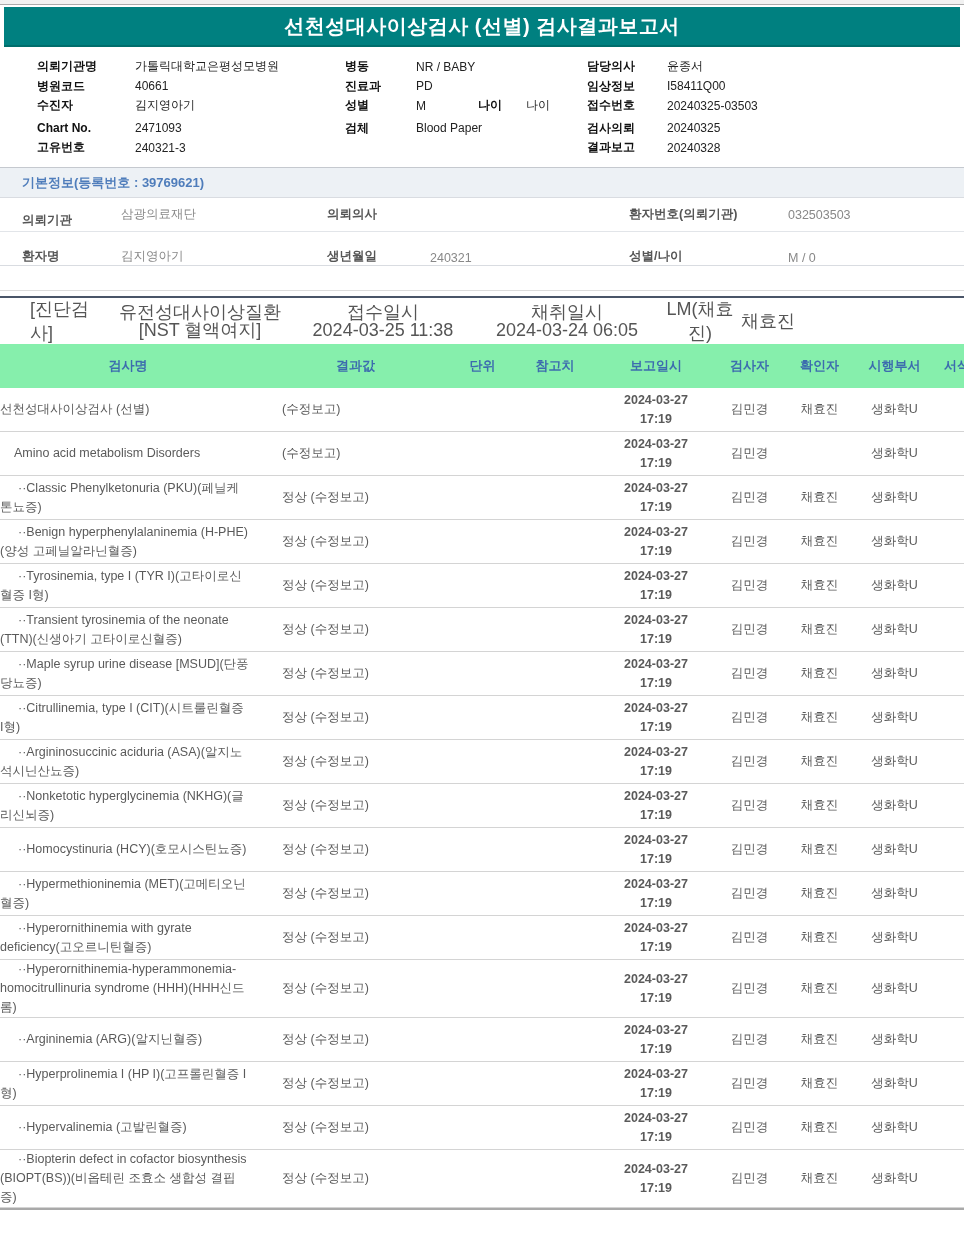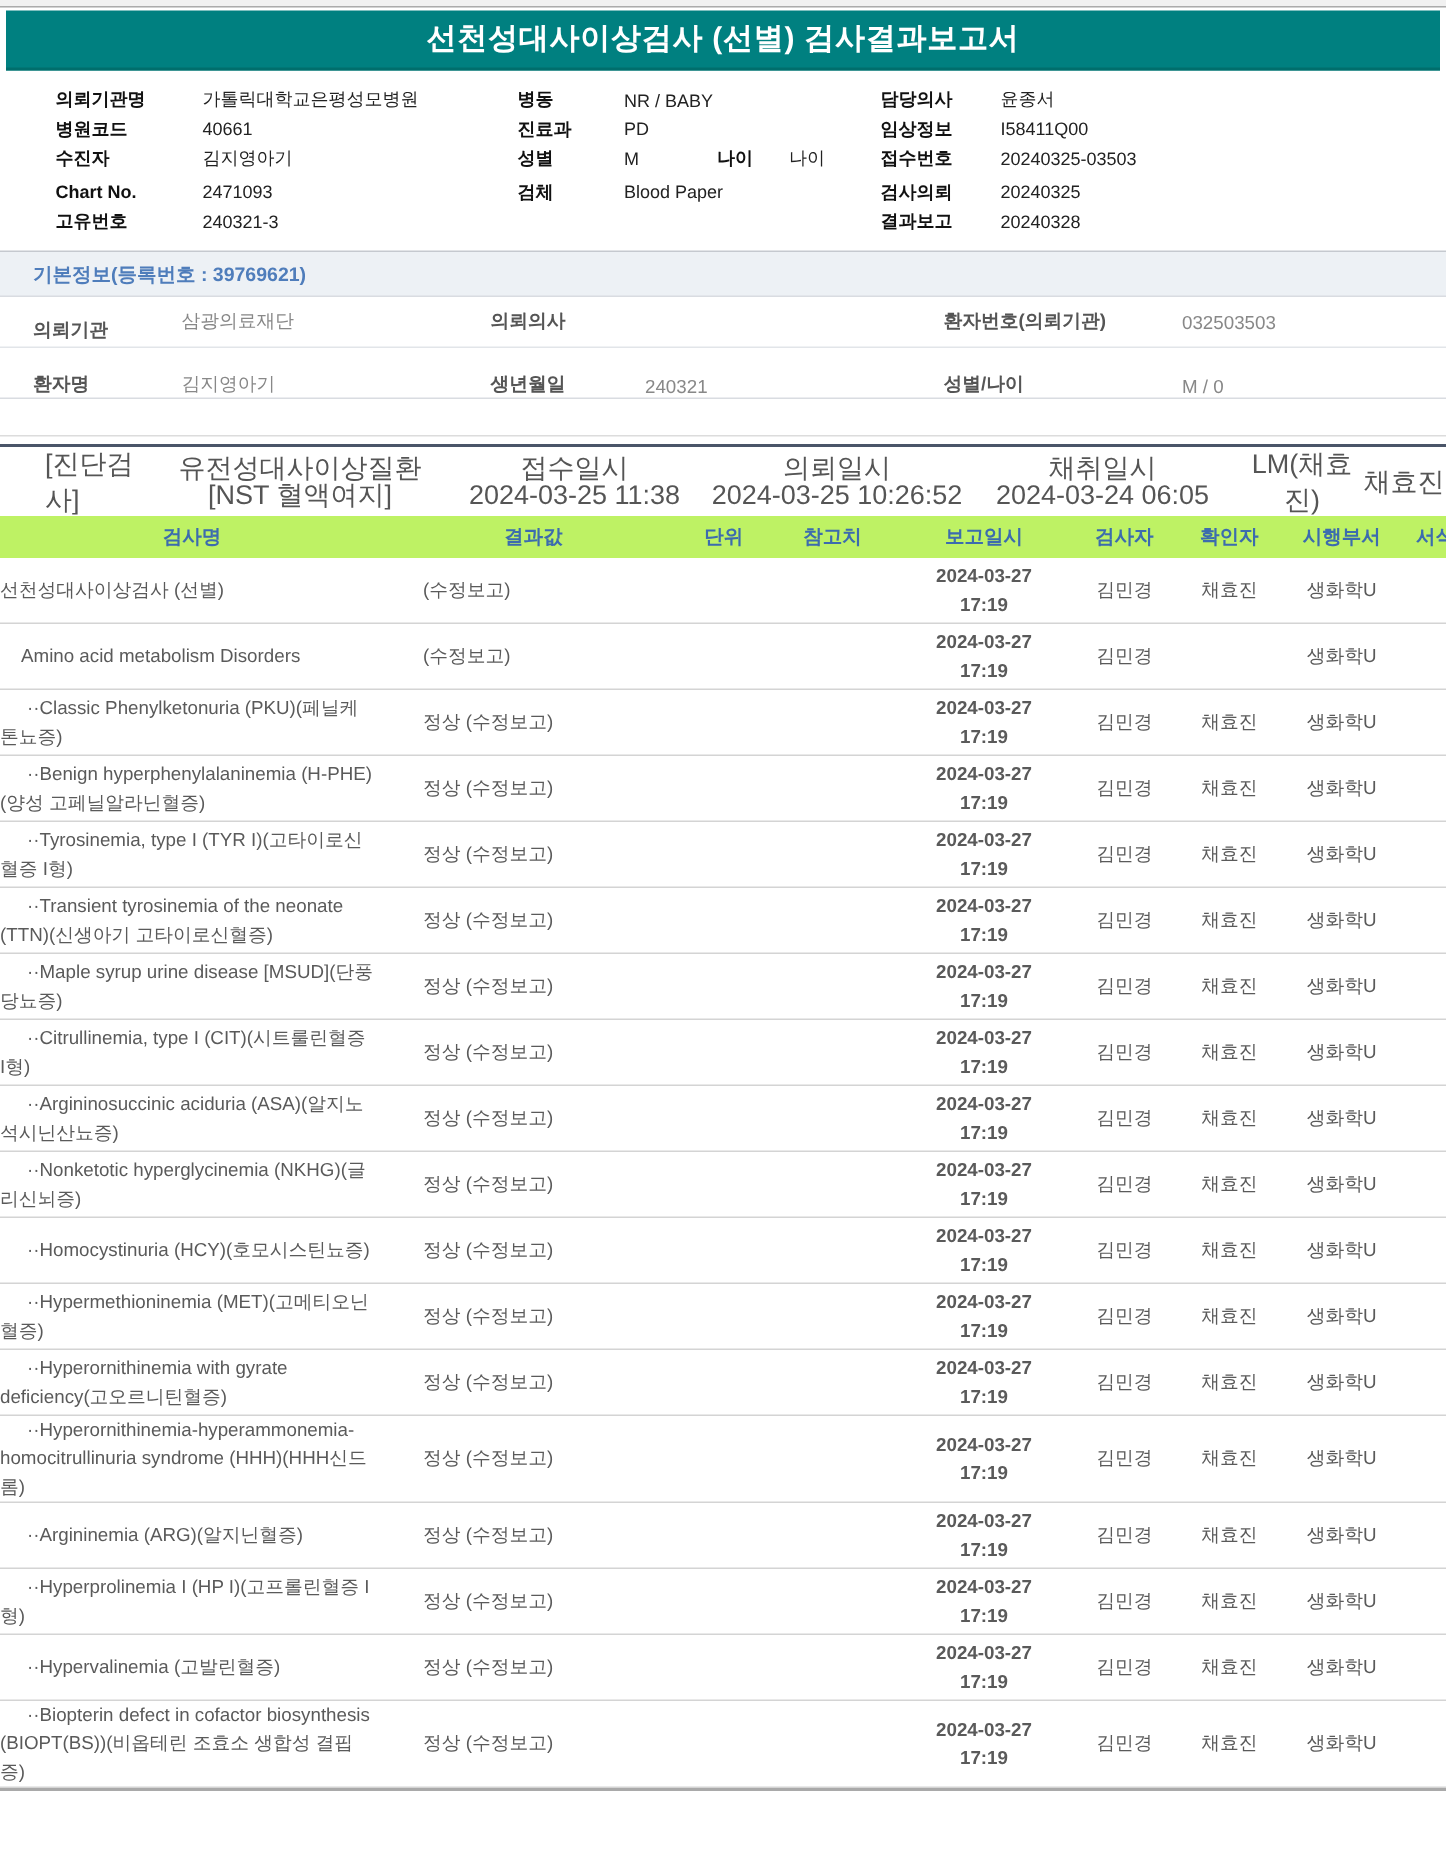--- a/index.html
+++ b/index.html
@@ -54,21 +54,21 @@
   
   .diag-row { display:flex; height:46px; align-items:center; font-size:18px; color:#555; }
   .dg-label { width:108px; padding-left:30px; }
   .dg-group { width:184px; text-align:center; line-height:18px; }
   .dg-dt1 { width:182px; } .dg-dt2 { width:168px; } .dg-dt3 { width:186px; }
   .dg-dt { text-align:center; line-height:18px; }
   .dg-lm { width:80px; text-align:center; }
   .dg-c2 { width:56px; text-align:center; }
 
   
-  .thead { display:flex; height:28px; align-items:center; background:#bef264;
+  .thead { display:flex; height:44px; align-items:center; background:#86efac;
            color:#3c6cae; font-size:13px; font-weight:bold; }
   .th, .td { flex:none; }
   .c-name { width:256px; }
   .c-result { width:199px; }
   .c-unit { width:55px; }
   .c-ref { width:90px; }
   .c-report { width:112px; }
   .c-tester { width:75px; }
   .c-confirm { width:65px; }
   .c-dept { width:85px; }
@@ -194,24 +194,20 @@
   <div class="gap5"></div>
   <div class="dark-line"></div>
 
   <div class="diag-row">
     <span class="dg-label">[진단검사]</span>
     <span class="dg-group">유전성대사이상질환[NST 혈액여지]</span>
     <span class="dg-dt dg-dt1">
       <span>접수일시</span><br>
       <span>2024-03-25 11:38</span>
     </span>
-    <span class="dg-dt dg-dt2">
-      <span>의뢰일시</span><br>
-      <span>2024-03-25 10:26:52</span>
-    </span>
     <span class="dg-dt dg-dt3">
       <span>채취일시</span><br>
       <span>2024-03-24 06:05</span>
     </span>
     <span class="dg-lm">LM(채효진)</span>
     <span class="dg-c2">채효진</span>
   </div>
 
   <div class="thead">
     <span class="th c-name">검사명</span>

